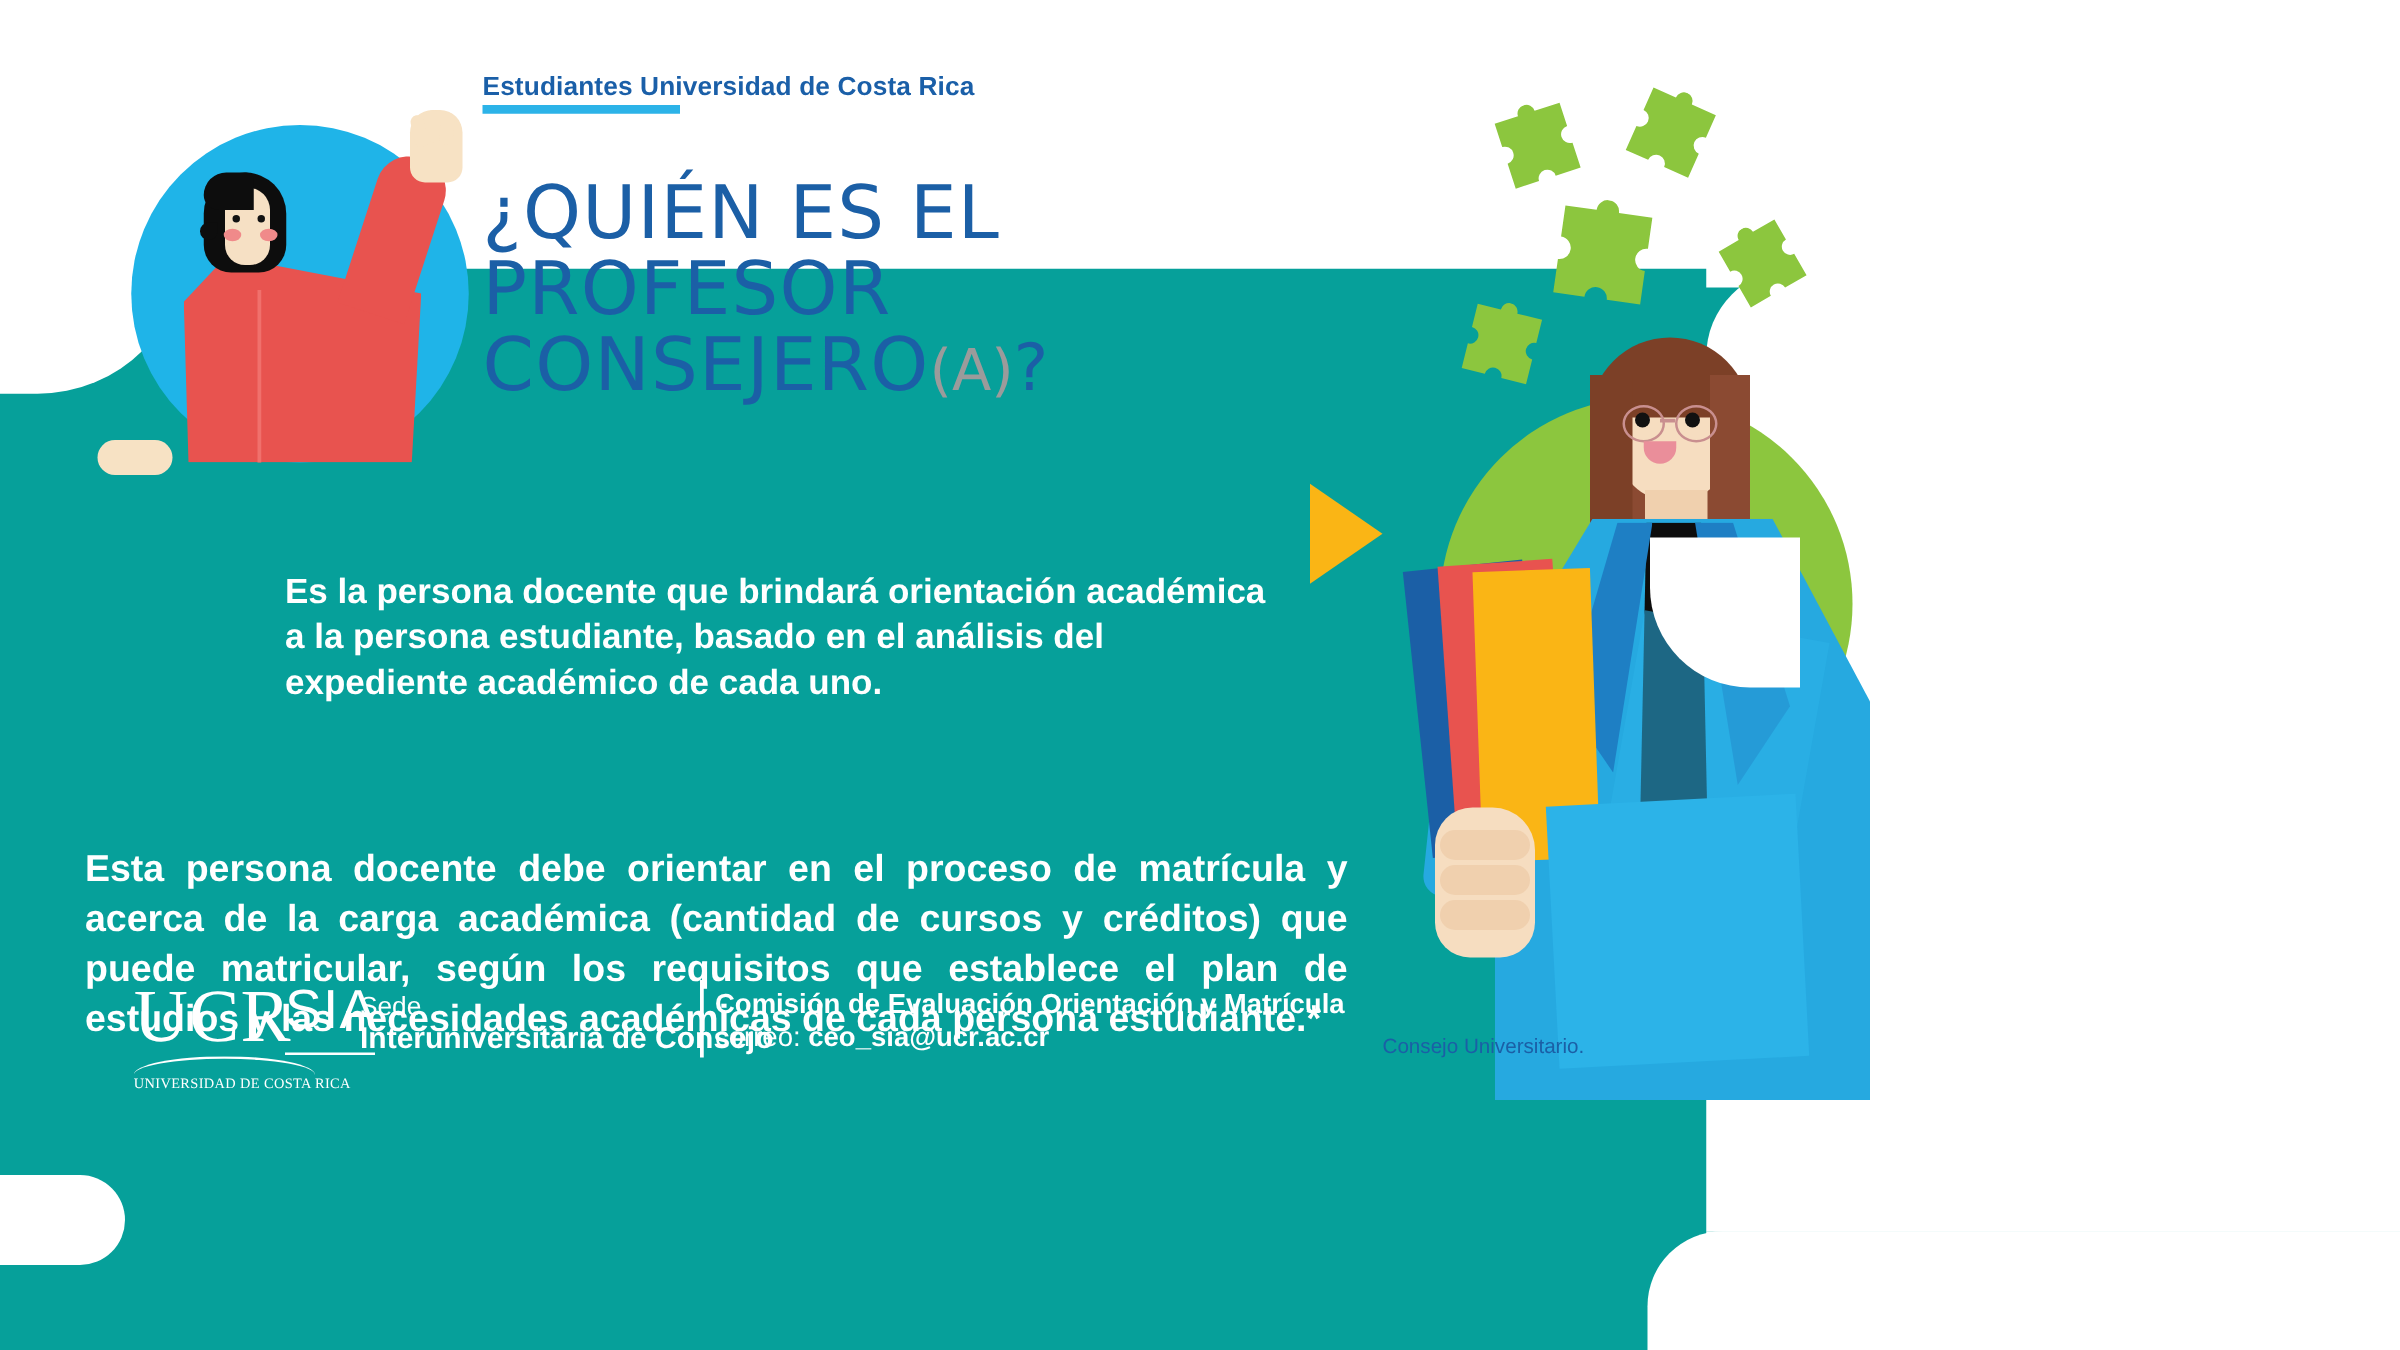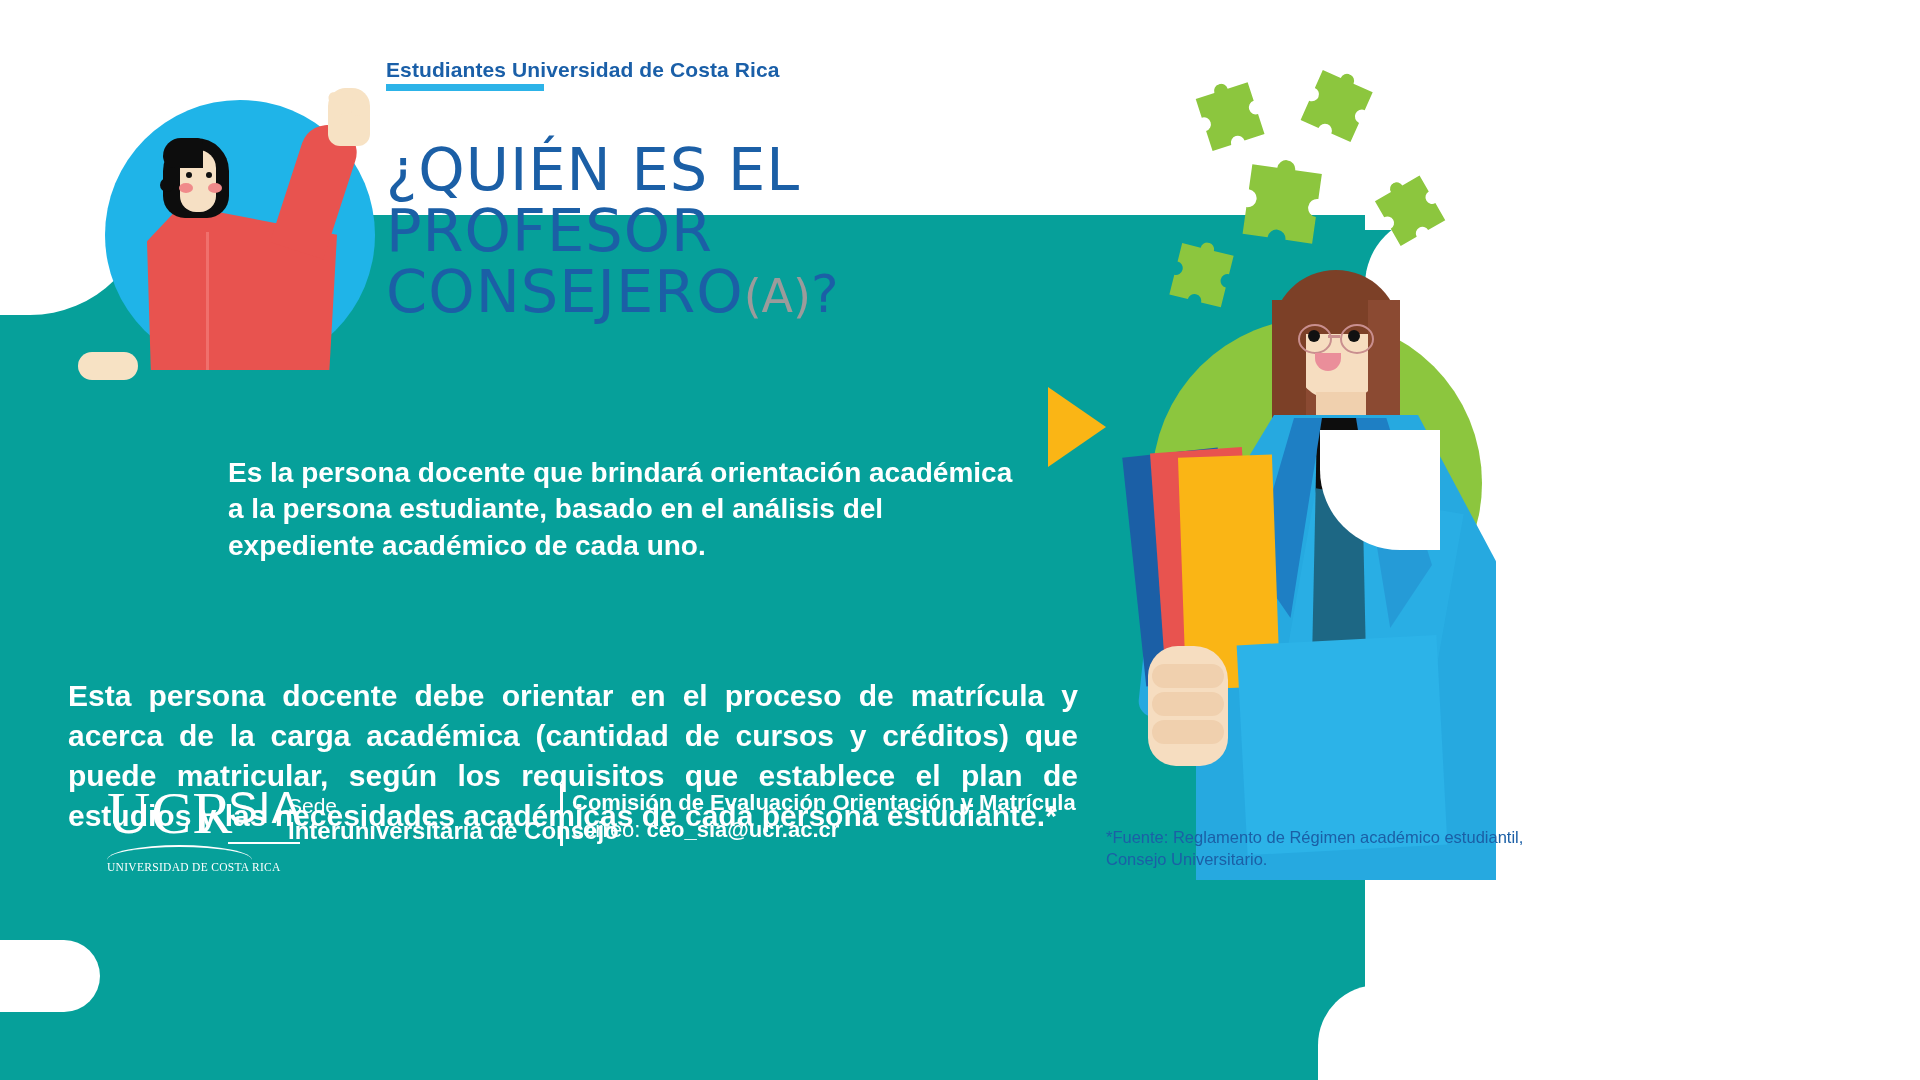--- a/index.html
+++ b/index.html
@@ -404,17 +404,16 @@
   <div class="divider"></div>
 
   <div class="contact">
     <div class="c1">Comisión de Evaluación Orientación y Matrícula</div>
     <div class="c2"><span>correo:</span> <b>ceo_sia@ucr.ac.cr</b></div>
   </div>
 
   <div class="foot-plate"></div>
   <div class="clip-bottom"></div>
   <div class="footnote">
-    <div>*Fuente: Reglamento de Régimen académico estudiantil,</div>
     <div>Consejo Universitario.</div>
   </div>
 
 </div>
 
 </body></html>

